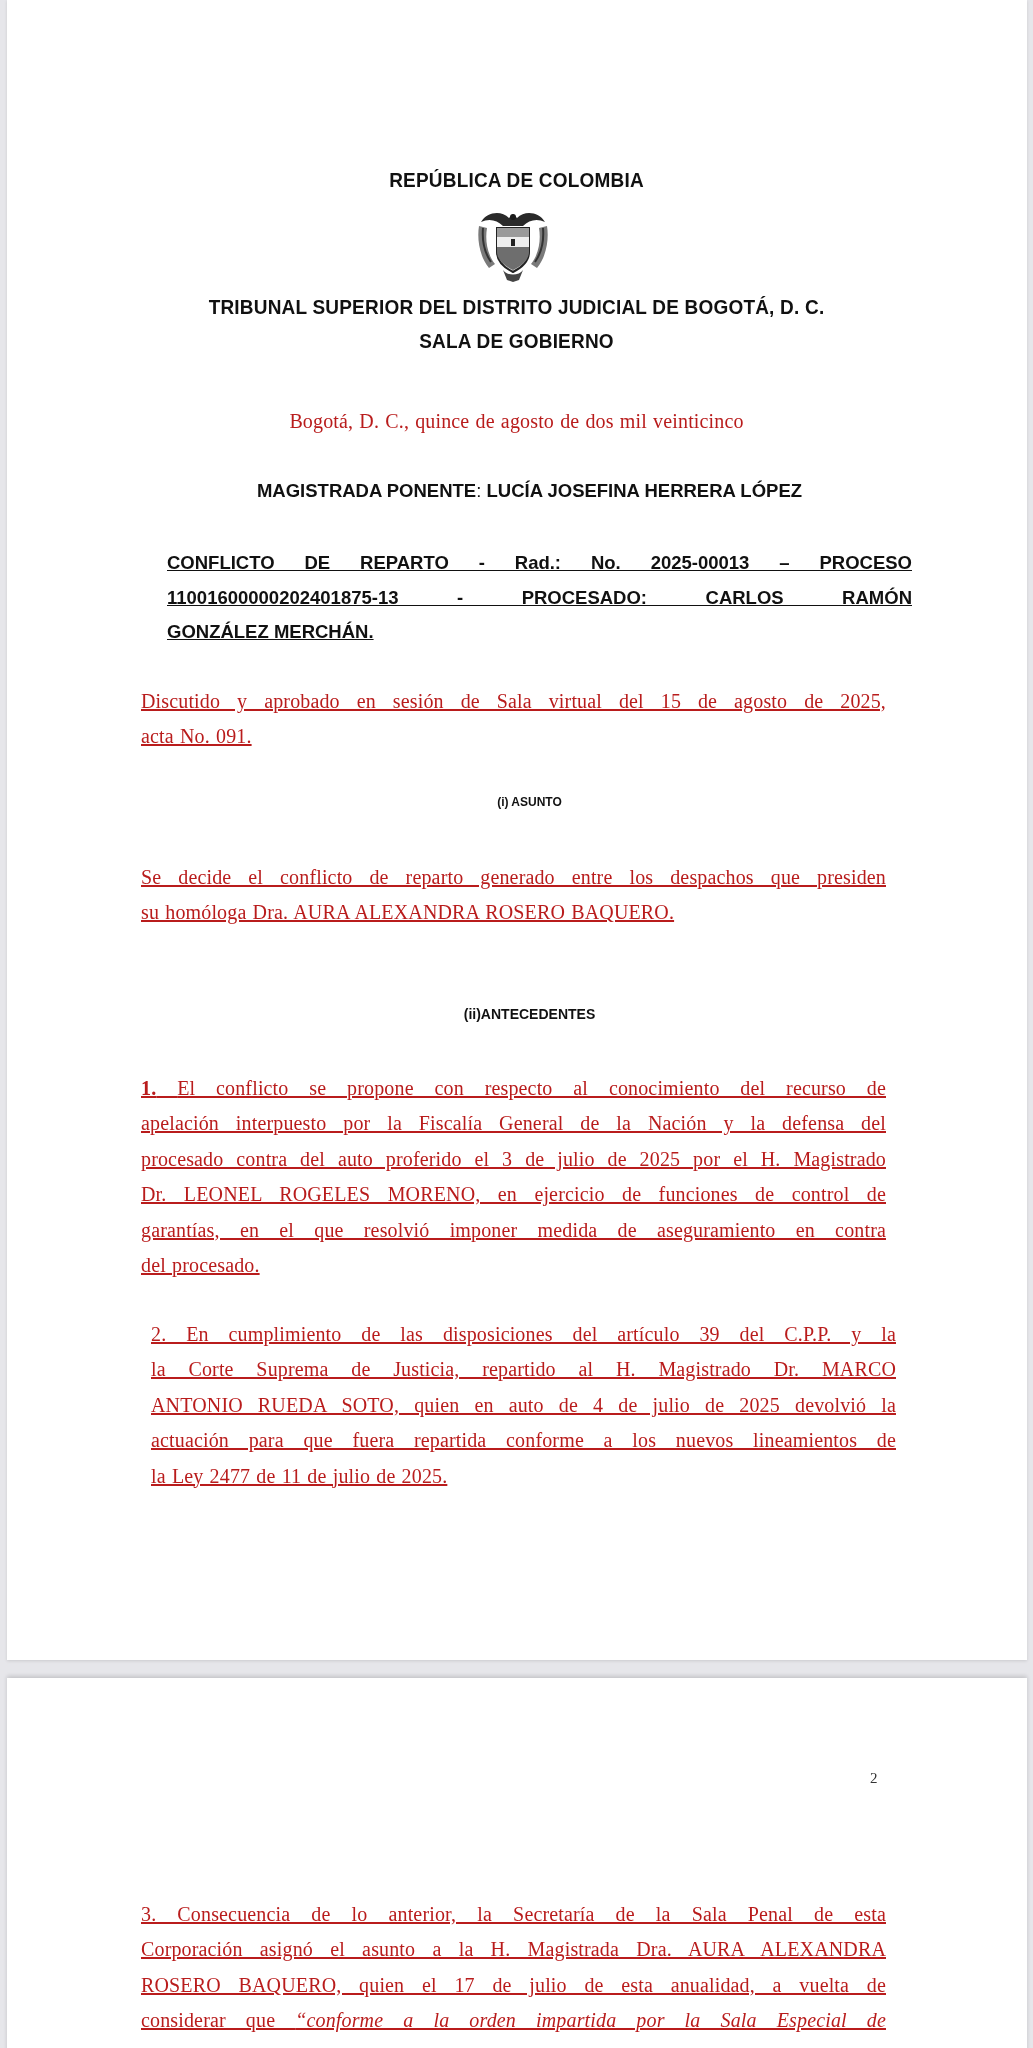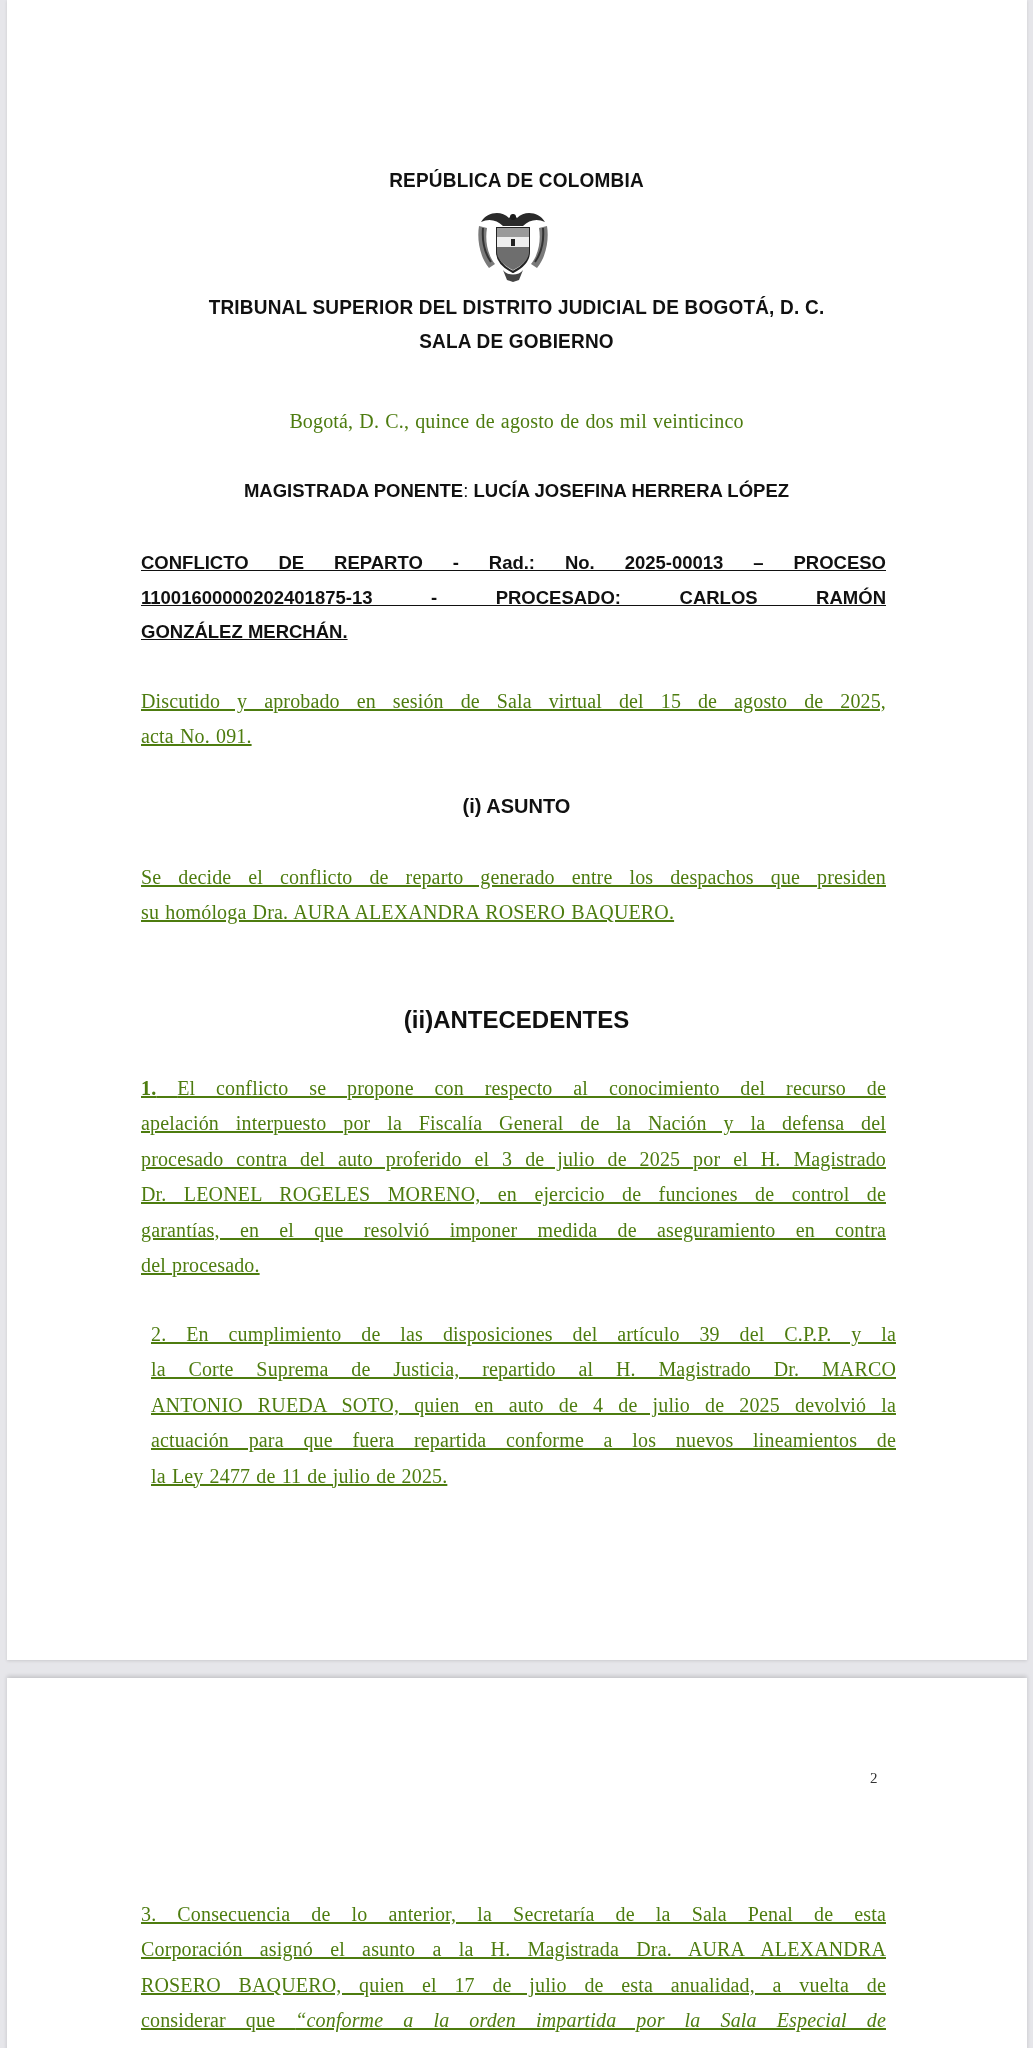--- a/index.html
+++ b/index.html
@@ -29,25 +29,26 @@
       font-size: 19px;
       letter-spacing: 0.2px;
       color: #111;
       transform: scaleY(1.08);
     }
     .title-bold {
       font-family: "Liberation Sans", sans-serif;
       font-weight: bold;
       font-size: 18.5px;
       color: #111;
+      margin-left: 26px;
     }
     .body-text {
       font-family: "Liberation Serif", serif;
       font-size: 20px;
-      color: #4d7c0f;
+      color: #b91c1c;
       line-height: 35.4px;
       text-align: justify;
       text-align-last: left;
       letter-spacing: 0.15px;
       word-spacing: 1px;
     }
     .line { display: block; white-space: nowrap; text-decoration: underline; }
     .line.j { text-align: justify; text-align-last: justify; white-space: normal; }
 
     .block {
@@ -107,28 +108,28 @@
   <span class="line j">CONFLICTO DE REPARTO - Rad.: No. 2025-00013 – PROCESO</span>
   <span class="line j">11001600000202401875-13 - PROCESADO: CARLOS RAMÓN</span>
   <span class="line">GONZÁLEZ MERCHÁN.</span>
 </div>
 
 <div class="block body-text" style="top:684px;">
   <span class="line j">Discutido y aprobado en sesión de Sala virtual del 15 de agosto de 2025,</span>
   <span class="line">acta No. 091.</span>
 </div>
 
-<div class="abs center title-bold" style="top:795px; font-size:20px;">(i) ASUNTO</div>
+<div class="abs center title-bold" style="top:795px; font-size:12px;">(i) ASUNTO</div>
 
 <div class="block body-text" style="top:860px;">
   <span class="line j">Se decide el conflicto de reparto generado entre los despachos que presiden</span>
   <span class="line">su homóloga Dra. AURA ALEXANDRA ROSERO BAQUERO.</span>
 </div>
 
-<div class="abs center title-bold" style="top:1006px; font-size:24px;">(ii)ANTECEDENTES</div>
+<div class="abs center title-bold" style="top:1006px; font-size:14px;">(ii)ANTECEDENTES</div>
 
 <div class="block body-text" style="top:1071px;">
   <span class="line j"><b>1.</b> <span>El conflicto se propone con respecto al conocimiento del recurso de</span></span>
   <span class="line j">apelación interpuesto por la Fiscalía General de la Nación y la defensa del</span>
   <span class="line j">procesado contra del auto proferido el 3 de julio de 2025 por el H. Magistrado</span>
   <span class="line j">Dr. LEONEL ROGELES MORENO, en ejercicio de funciones de control de</span>
   <span class="line j">garantías, en el que resolvió imponer medida de aseguramiento en contra</span>
   <span class="line">del procesado.</span>
 </div>
 

